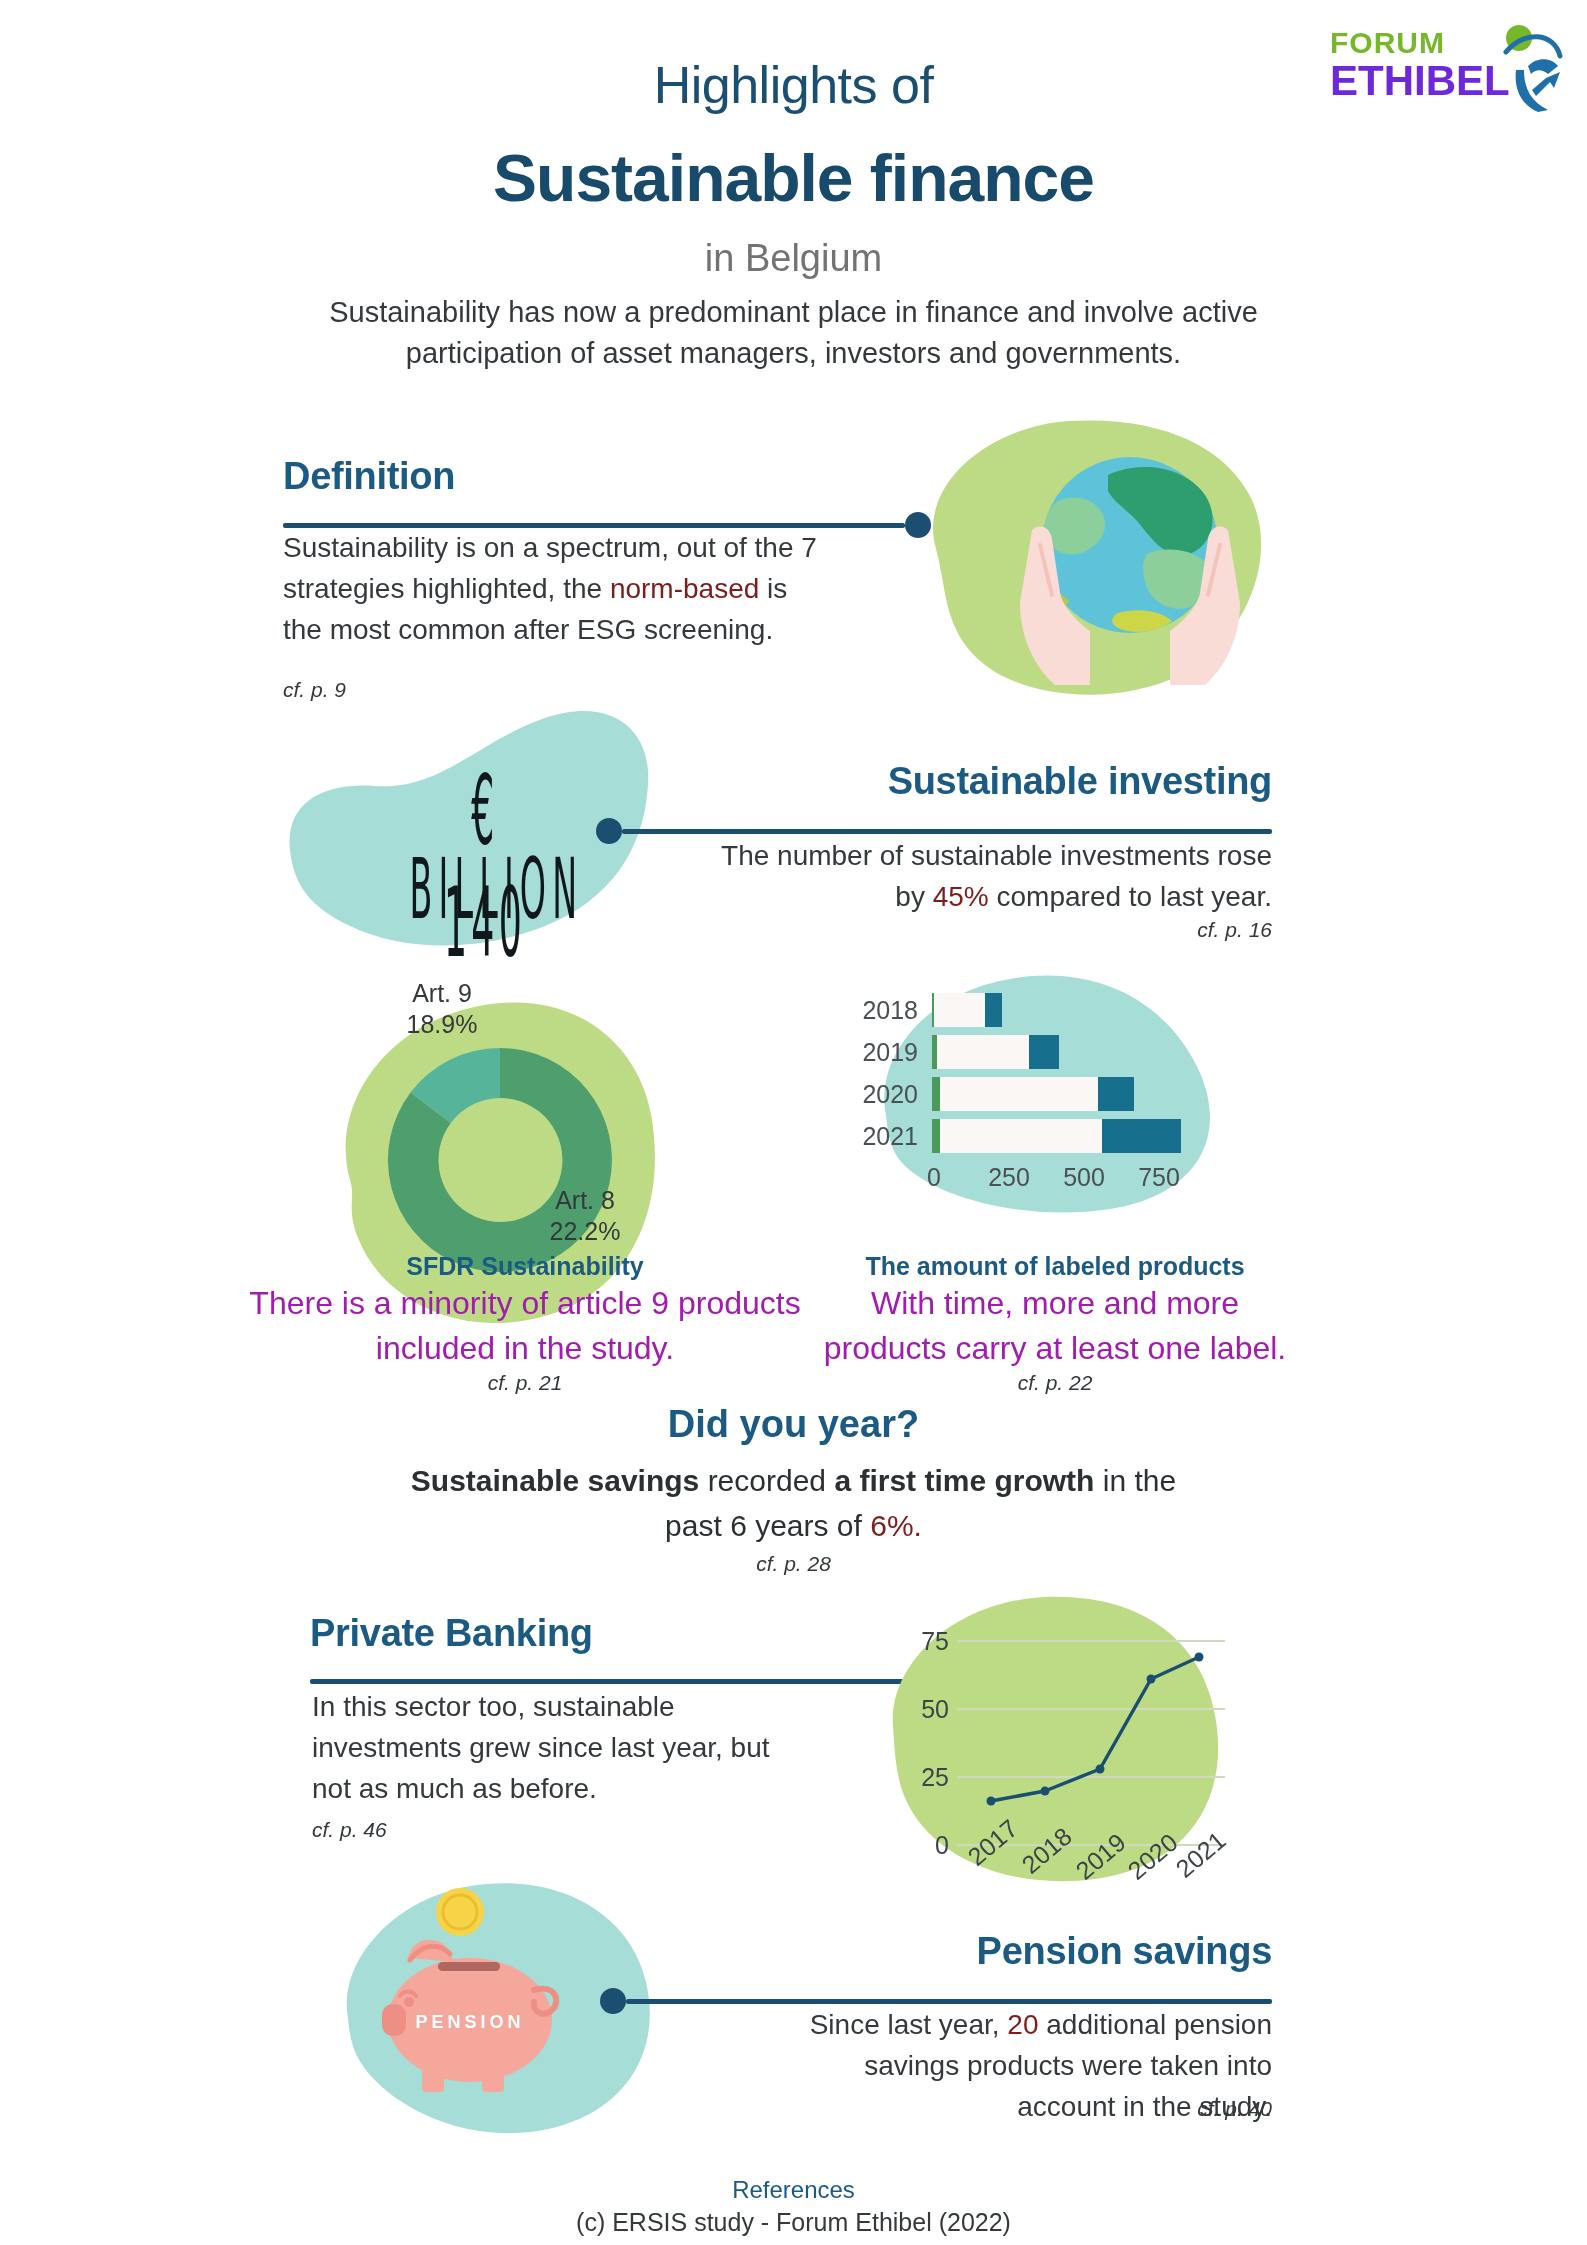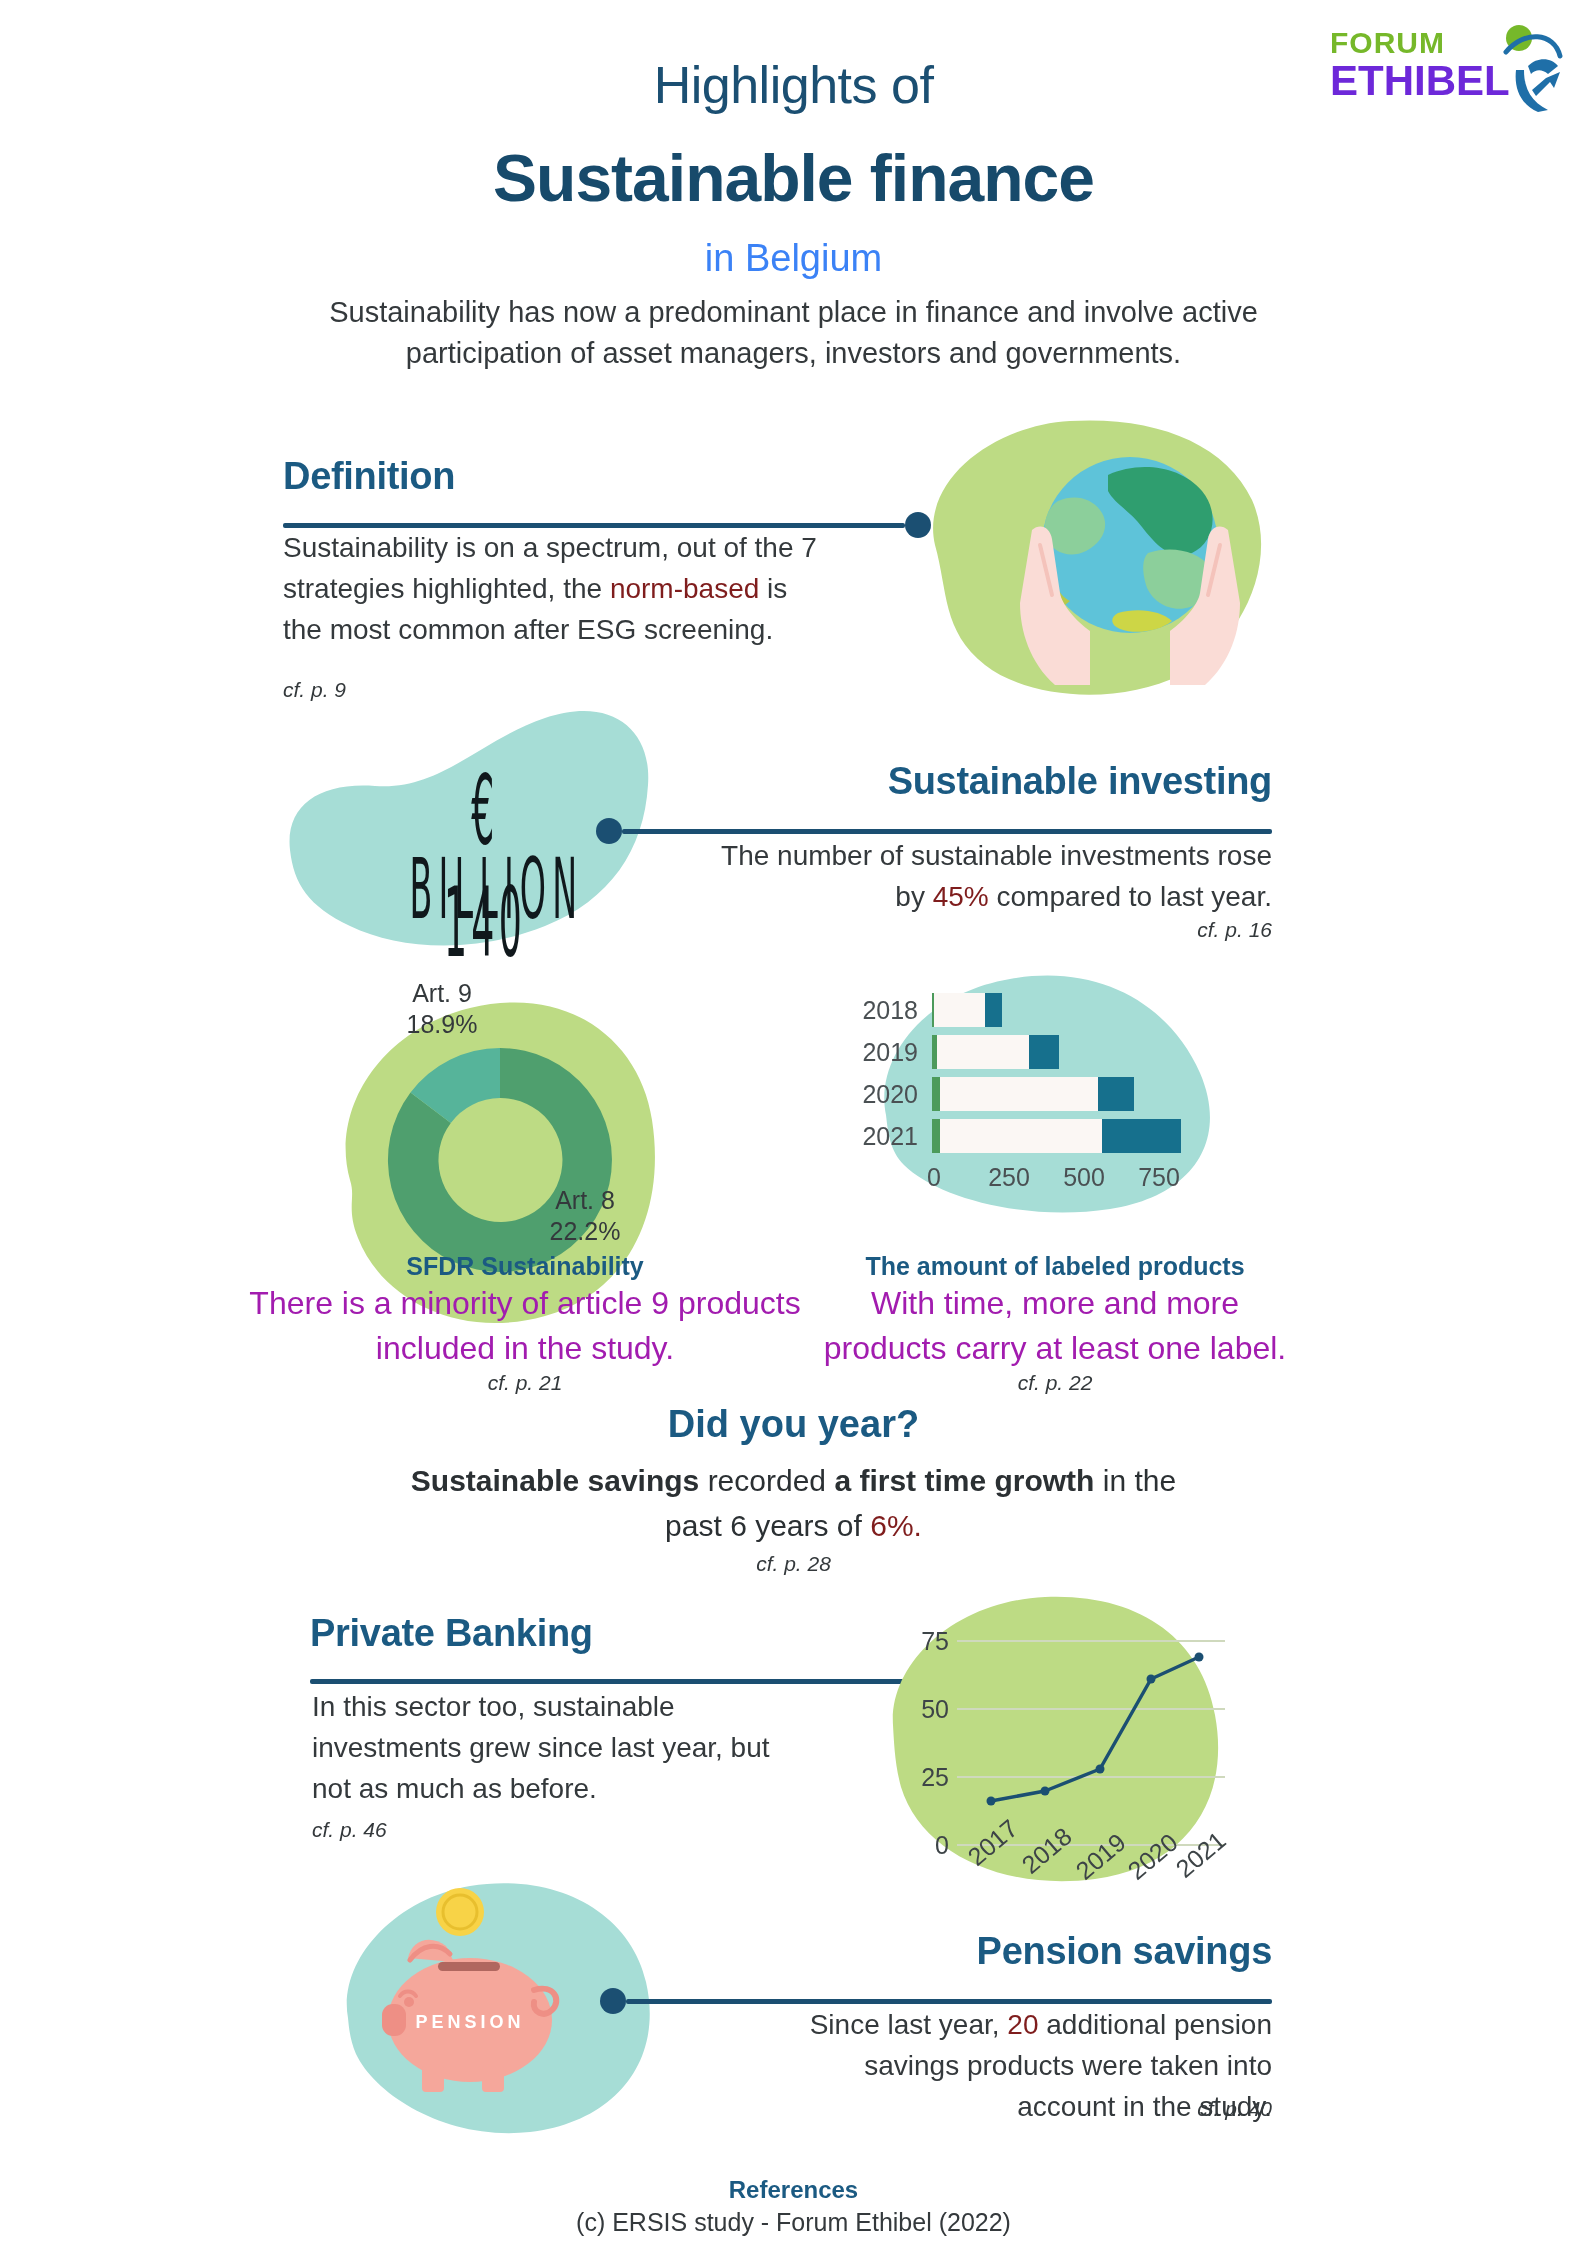--- a/index.html
+++ b/index.html
@@ -32,21 +32,21 @@
     text-align: center; font-size: 52px; color: #1b4f72;
     font-weight: 400; letter-spacing: -0.5px;
   }
   .title-big {
     position: absolute; left: 0; top: 140px; width: 1587px;
     text-align: center; font-size: 66px; color: #174a6b;
     font-weight: 700; letter-spacing: -1px;
   }
   .title-sub {
     position: absolute; left: 0; top: 237px; width: 1587px;
-    text-align: center; font-size: 38px; color: #3b82f6; font-weight: 400;
+    text-align: center; font-size: 38px; color: #737373; font-weight: 400;
   }
   .intro {
     position: absolute; left: 260px; top: 292px; width: 1067px;
     text-align: center; font-size: 29px; line-height: 1.42; color: #34393c;
   }
 
   
   .sec-head {
     font-size: 38px; font-weight: 700; color: #1b5a82; letter-spacing: -0.3px;
     white-space: nowrap;
@@ -135,21 +135,21 @@
   
   .pig-art { position: absolute; left: 330px; top: 1870px; width: 370px; height: 270px; }
   .ps-head { position: absolute; left: 700px; top: 1930px; width: 572px; text-align: right; }
   .ps-rule-wrap { position: absolute; left: 600px; top: 1988px; width: 672px; display: flex; align-items: center; }
   .ps-rule { flex: 1; }
   .ps-text { position: absolute; left: 760px; top: 2005px; width: 512px; text-align: right; }
   .ps-cf   { position: absolute; left: 760px; top: 2097px; width: 512px; text-align: right; }
 
   
   .ref-head { position: absolute; left: 0; top: 2176px; width: 1587px; text-align: center;
-              font-size: 24px; font-weight: 700; color: #1b5a82; }
+              font-size: 24px; font-weight: 400; color: #1b5a82; }
   .ref-body { position: absolute; left: 0; top: 2208px; width: 1587px; text-align: center;
               font-size: 25px; color: #34393c; }
 </style>
 </head>
 <body>
 
 <div class="page">
 
   <div class="logo">
     <div class="logo-forum">FORUM</div>

